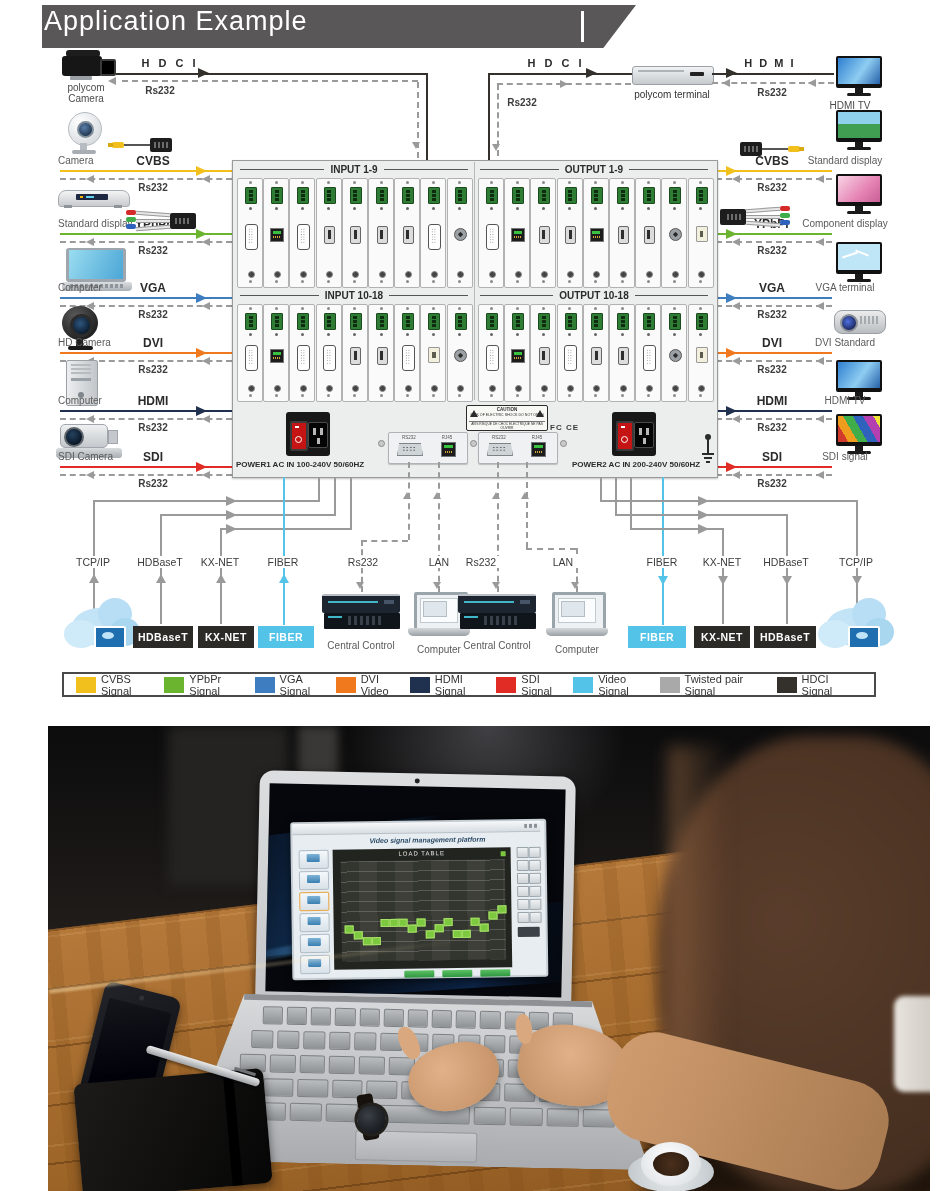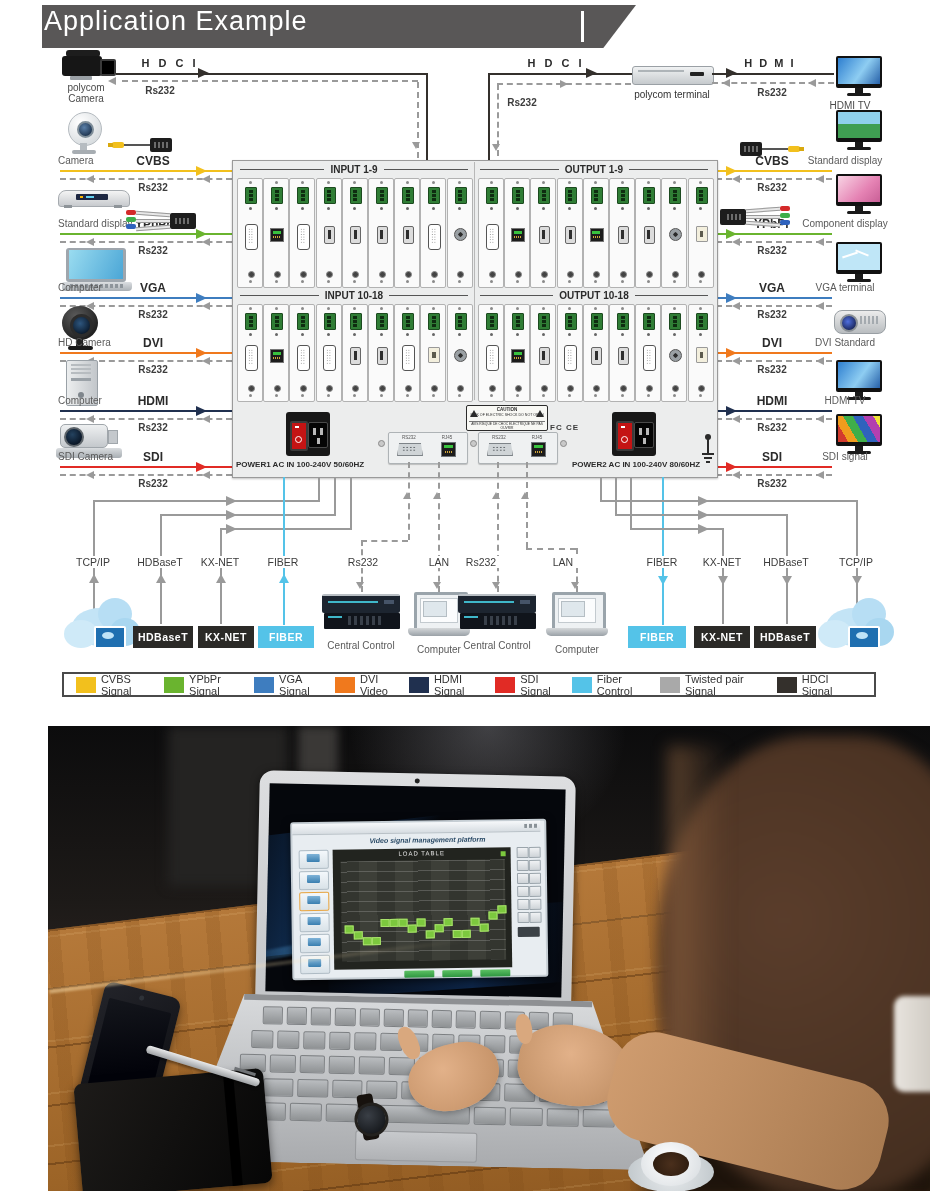--- a/index.html
+++ b/index.html
@@ -818,21 +818,21 @@
       <div style="position: absolute; left: 4px; top: 9px; width: 14px; height: 26px; background: rgb(196, 20, 20); border: 2px solid rgb(58, 58, 58); border-radius: 2px;"></div>
       <div style="position: absolute; left: 9px; top: 14px; width: 4px; height: 2px; background: rgb(255, 255, 255);"></div>
       <div style="position: absolute; left: 8.5px; top: 24px; width: 5px; height: 5px; border: 1.5px solid rgb(255, 255, 255); border-radius: 50%;"></div>
       <div style="position: absolute; left: 22px; top: 10px; width: 18px; height: 24px; background: rgb(5, 5, 5); border: 1px solid rgb(74, 74, 74); border-radius: 2px;">
         <div style="position: absolute; left: 4px; top: 5px; width: 3px; height: 7px; background: rgb(185, 185, 185);"></div>
         <div style="position: absolute; left: 11px; top: 5px; width: 3px; height: 7px; background: rgb(185, 185, 185);"></div>
         <div style="position: absolute; left: 7.5px; top: 15px; width: 3px; height: 6px; background: rgb(185, 185, 185);"></div>
       </div>
     </div>
     <div style="position: absolute; left: 236px; top: 460px; width: 200px; font-weight: bold; font-size: 8px; color: rgb(43, 43, 43);">POWER1 AC IN 100-240V 50/60HZ</div>
-    <div style="position: absolute; left: 572px; top: 460px; width: 200px; font-weight: bold; font-size: 8px; color: rgb(43, 43, 43);">POWER2 AC IN 100-240V 80/60HZ</div>
+    <div style="position: absolute; left: 572px; top: 460px; width: 200px; font-weight: bold; font-size: 8px; color: rgb(43, 43, 43);">POWER2 AC IN 200-240V 50/60HZ</div>
     <div style="position: absolute; left: 388px; top: 432px; width: 78px; height: 30px; background: rgb(239, 241, 242); border: 1px solid rgb(174, 179, 182); border-radius: 2px; box-shadow: rgba(0, 0, 0, 0.2) 0px 1px 1px;">
       <div style="position: absolute; left: 8px; top: 2px; width: 24px; font-size: 4.5px; color: rgb(85, 85, 85); text-align: center;">RS232</div>
       <div style="position: absolute; left: 8px; top: 10px; width: 24px; height: 11px; background: rgb(207, 212, 215); border: 1px solid rgb(125, 131, 136); clip-path: polygon(8% 0px, 92% 0px, 100% 100%, 0px 100%);"></div>
       <div style="position: absolute; left: 13px; top: 13px; width: 14px; height: 5px; background: radial-gradient(rgb(93, 99, 104) 0.8px, transparent 0.9px) 0% 0% / 3.5px 2.8px;"></div>
       <div style="position: absolute; left: 48px; top: 2px; width: 20px; font-size: 4.5px; color: rgb(85, 85, 85); text-align: center;">RJ45</div>
       <div style="position: absolute; left: 52px; top: 9px; width: 13px; height: 13px; background: rgb(28, 28, 28); border: 1px solid rgb(110, 116, 121);">
         <div style="position: absolute; left: 2px; top: 2px; width: 9px; height: 3px; background: rgb(57, 194, 63);"></div>
         <div style="position: absolute; left: 2.5px; top: 8px; width: 8px; height: 2px; background: repeating-linear-gradient(90deg, rgb(211, 169, 60) 0px, rgb(211, 169, 60) 1px, transparent 1px, transparent 2px);"></div>
       </div>
     </div>
@@ -1002,21 +1002,21 @@
     <div class="legend-item">
       <span class="legend-sw" style="background: rgb(32, 48, 79);"></span>
       <span class="legend-lb">HDMI Signal</span>
     </div>
     <div class="legend-item">
       <span class="legend-sw" style="background: rgb(225, 43, 37);"></span>
       <span class="legend-lb">SDI Signal</span>
     </div>
     <div class="legend-item">
       <span class="legend-sw" style="background: rgb(84, 195, 232);"></span>
-      <span class="legend-lb">Fiber Control</span>
+      <span class="legend-lb">Video Signal</span>
     </div>
     <div class="legend-item">
       <span class="legend-sw" style="background: rgb(169, 169, 169);"></span>
       <span class="legend-lb">Twisted pair Signal</span>
     </div>
     <div class="legend-item">
       <span class="legend-sw" style="background: rgb(52, 48, 44);"></span>
       <span class="legend-lb">HDCI Signal</span>
     </div>
   </div>

